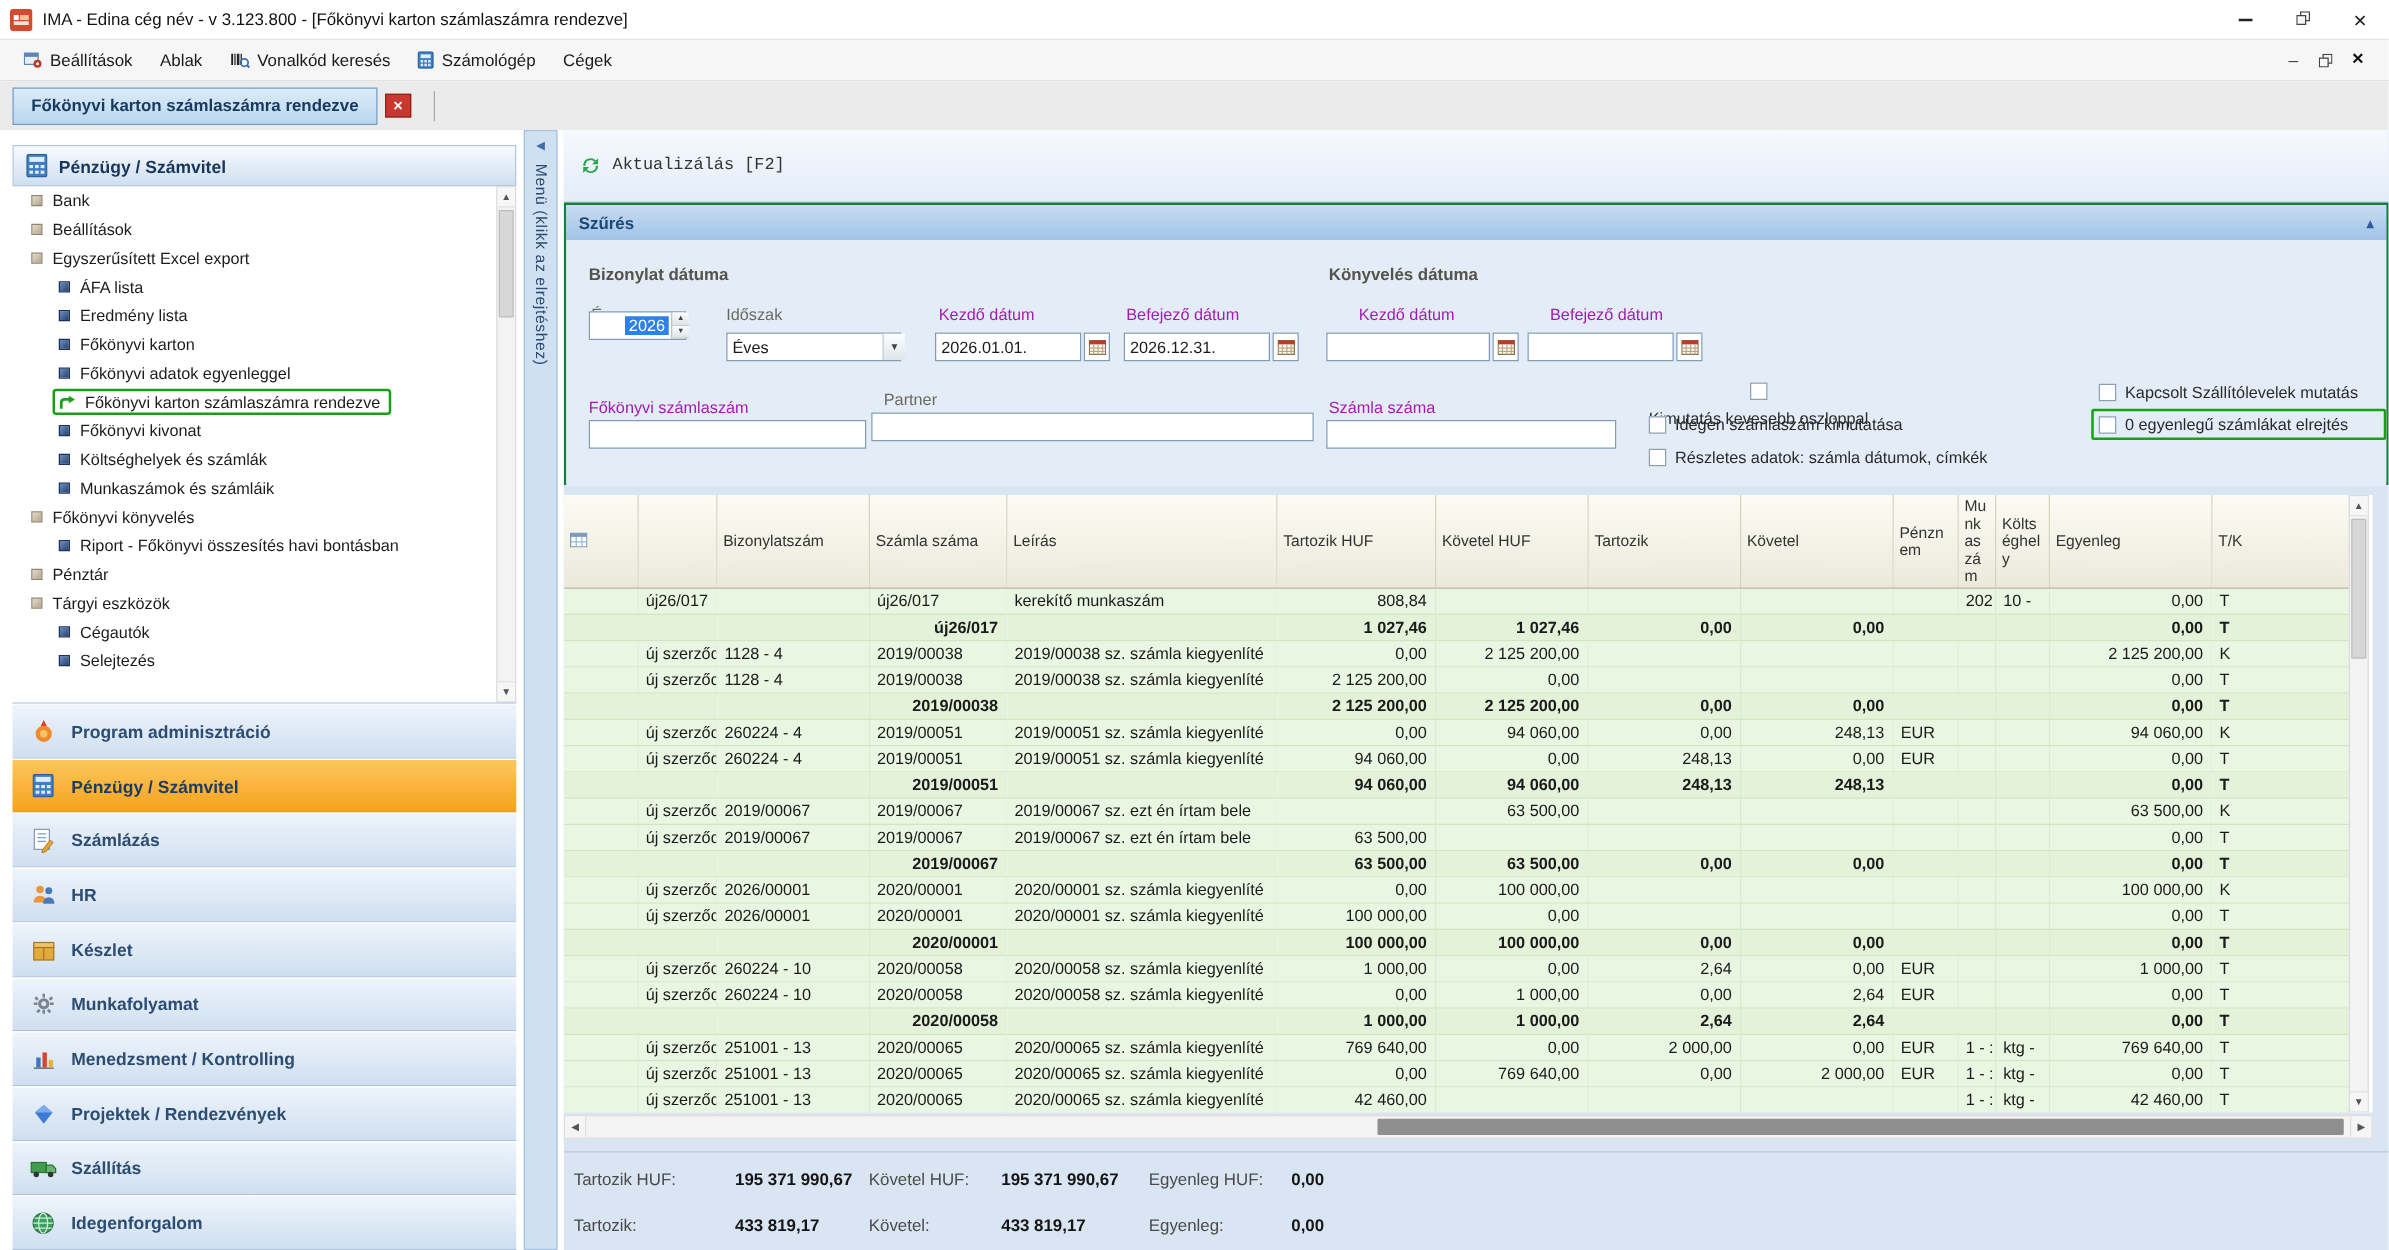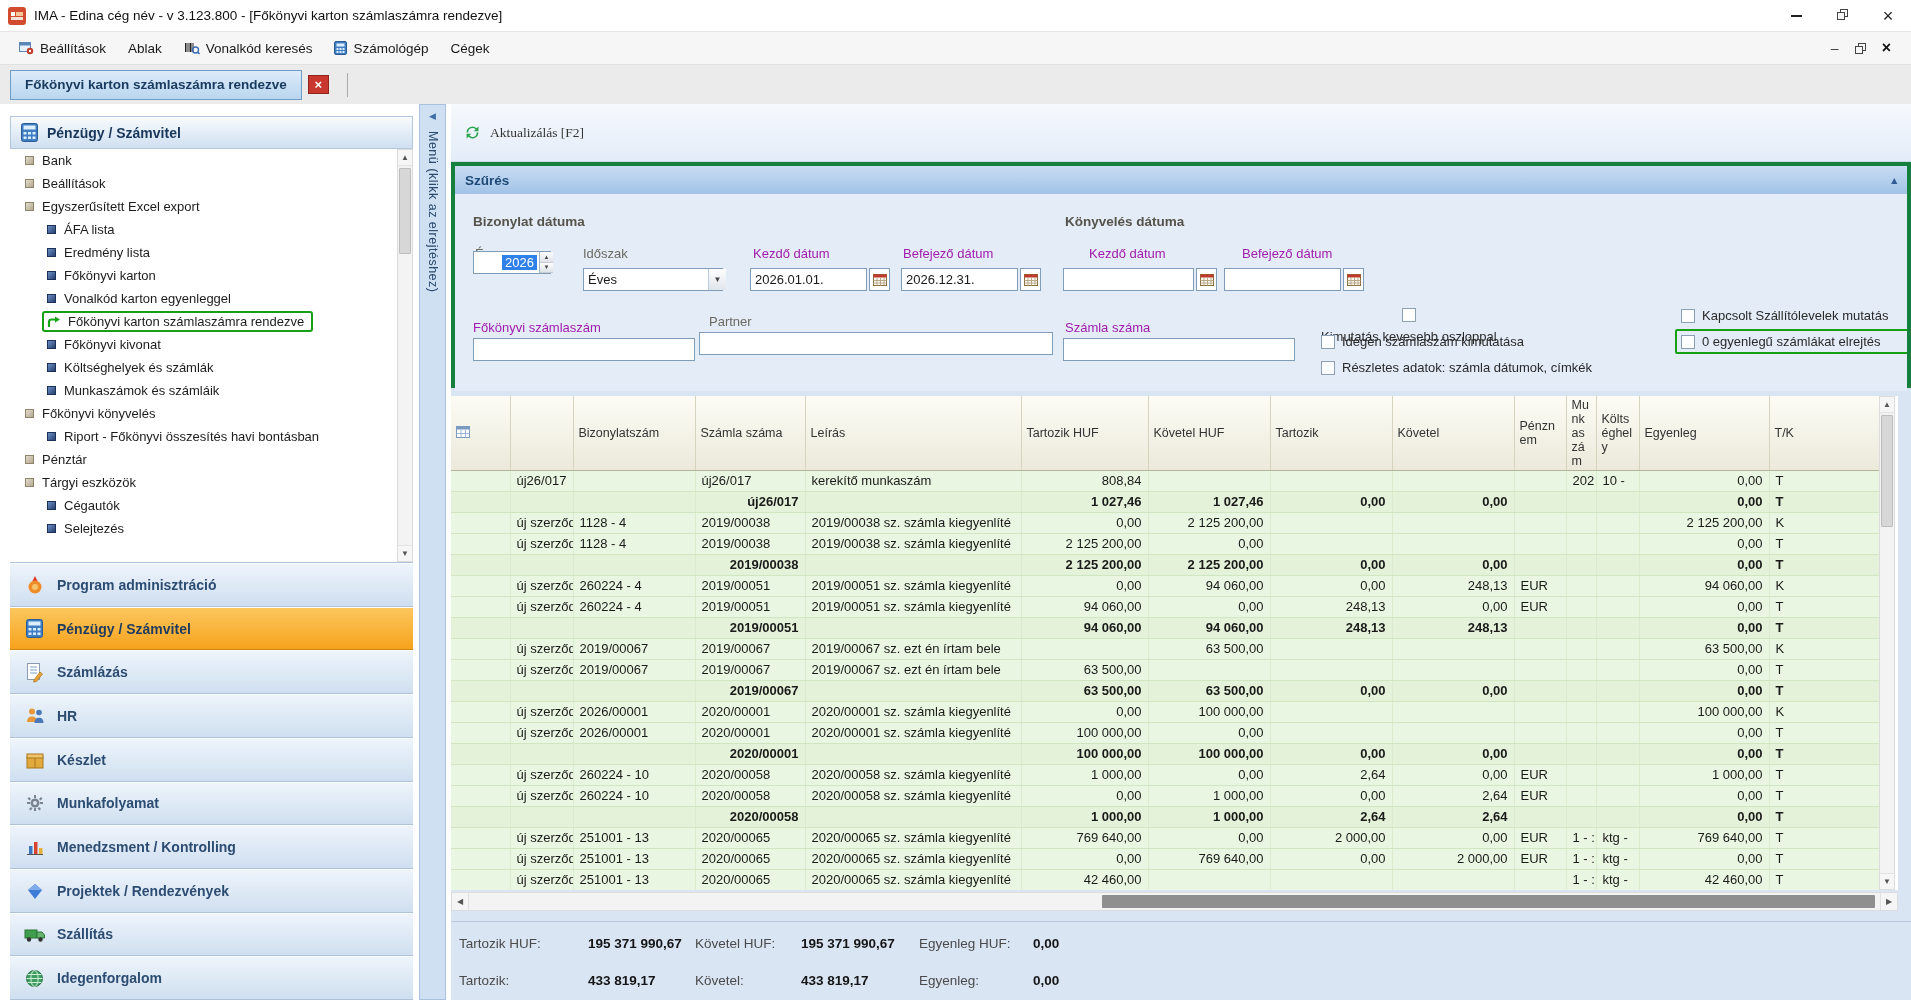--- a/index.html
+++ b/index.html
@@ -75,24 +75,24 @@
     padding-top:6px;cursor:pointer}
   .strip-arrow{font-size:9px;color:#3e6ea8}
   .strip-text{margin-top:10px;writing-mode:vertical-rl;font-size:12.5px;color:#2b4a6f;letter-spacing:.5px;white-space:nowrap}
 
   
   .main{position:absolute;left:451px;top:104px;width:1460px;height:896px;background:#dae5f3;overflow:hidden}
   .toolbar{position:absolute;left:0;top:0;right:0;height:58px;
     background:linear-gradient(#f6f9fd,#e3ecf8);border-bottom:1px solid #c9d8ea;
     display:flex;align-items:center;padding-left:12px}
   .refresh-btn{display:flex;align-items:center;gap:8px;background:none;border:none;
-    font-family:Liberation Serif, serif;font-size:13.5px;color:#333;cursor:pointer}
+    font-family:Liberation Mono, monospace;font-size:13.5px;color:#333;cursor:pointer}
   .r-icon{display:inline-flex}
 
-  .filter-panel{position:absolute;left:0;top:58px;right:0;height:226px;border:4px solid #15803d}
+  .filter-panel{position:absolute;left:0;top:58px;right:0;height:226px;border:2px solid #15803d}
   .filter-header{height:28px;background:linear-gradient(#c8dcf2,#a1c3e7);
     display:flex;align-items:center;justify-content:space-between;padding:0 10px;
     font-weight:bold;color:#1d4977;font-size:13.5px;cursor:pointer}
   .collapse{color:#2f5d93;font-size:11px;cursor:pointer}
   .filter-body{position:relative;height:197px;background:#e3ecf7;overflow:hidden}
   .fgroup{position:absolute;font-weight:bold;color:#55544a;font-size:13.5px;white-space:nowrap}
   .flabel{position:absolute;color:#a21caf;font-size:13px;white-space:nowrap}
   .tfield{position:absolute;height:23px;background:#fff;border:1px solid #7f9db9;
     font-size:13px;display:flex;align-items:center;padding:0 4px;cursor:text;white-space:nowrap}
   .sel{margin-left:auto;background:#2f80e8;color:#fff;padding:0 3px}
@@ -272,21 +272,21 @@
         <div class="tree-item lvl1">
           <span class="b-sub"></span>
           <span class="t-label">Eredmény lista</span>
         </div>
         <div class="tree-item lvl1">
           <span class="b-sub"></span>
           <span class="t-label">Főkönyvi karton</span>
         </div>
         <div class="tree-item lvl1">
           <span class="b-sub"></span>
-          <span class="t-label">Vonalkód karton egyenleggel</span>
+          <span class="t-label">Főkönyvi adatok egyenleggel</span>
         </div>
         <div class="tree-item lvl1 selected">
           <span class="sel-box">
             <span class="t-sel-icon">
               <svg width="15" height="12">
                 <path d="M2 11 V6 Q2 3.5 4.5 3.5 H9" fill="none" stroke="#17a317" stroke-width="2.2"></path>
                 <path d="M8 0.5 L13 3.5 L8 6.5 Z" fill="#17a317"></path>
               </svg>
             </span>
             <span class="t-label">Főkönyvi karton számlaszámra rendezve</span>

